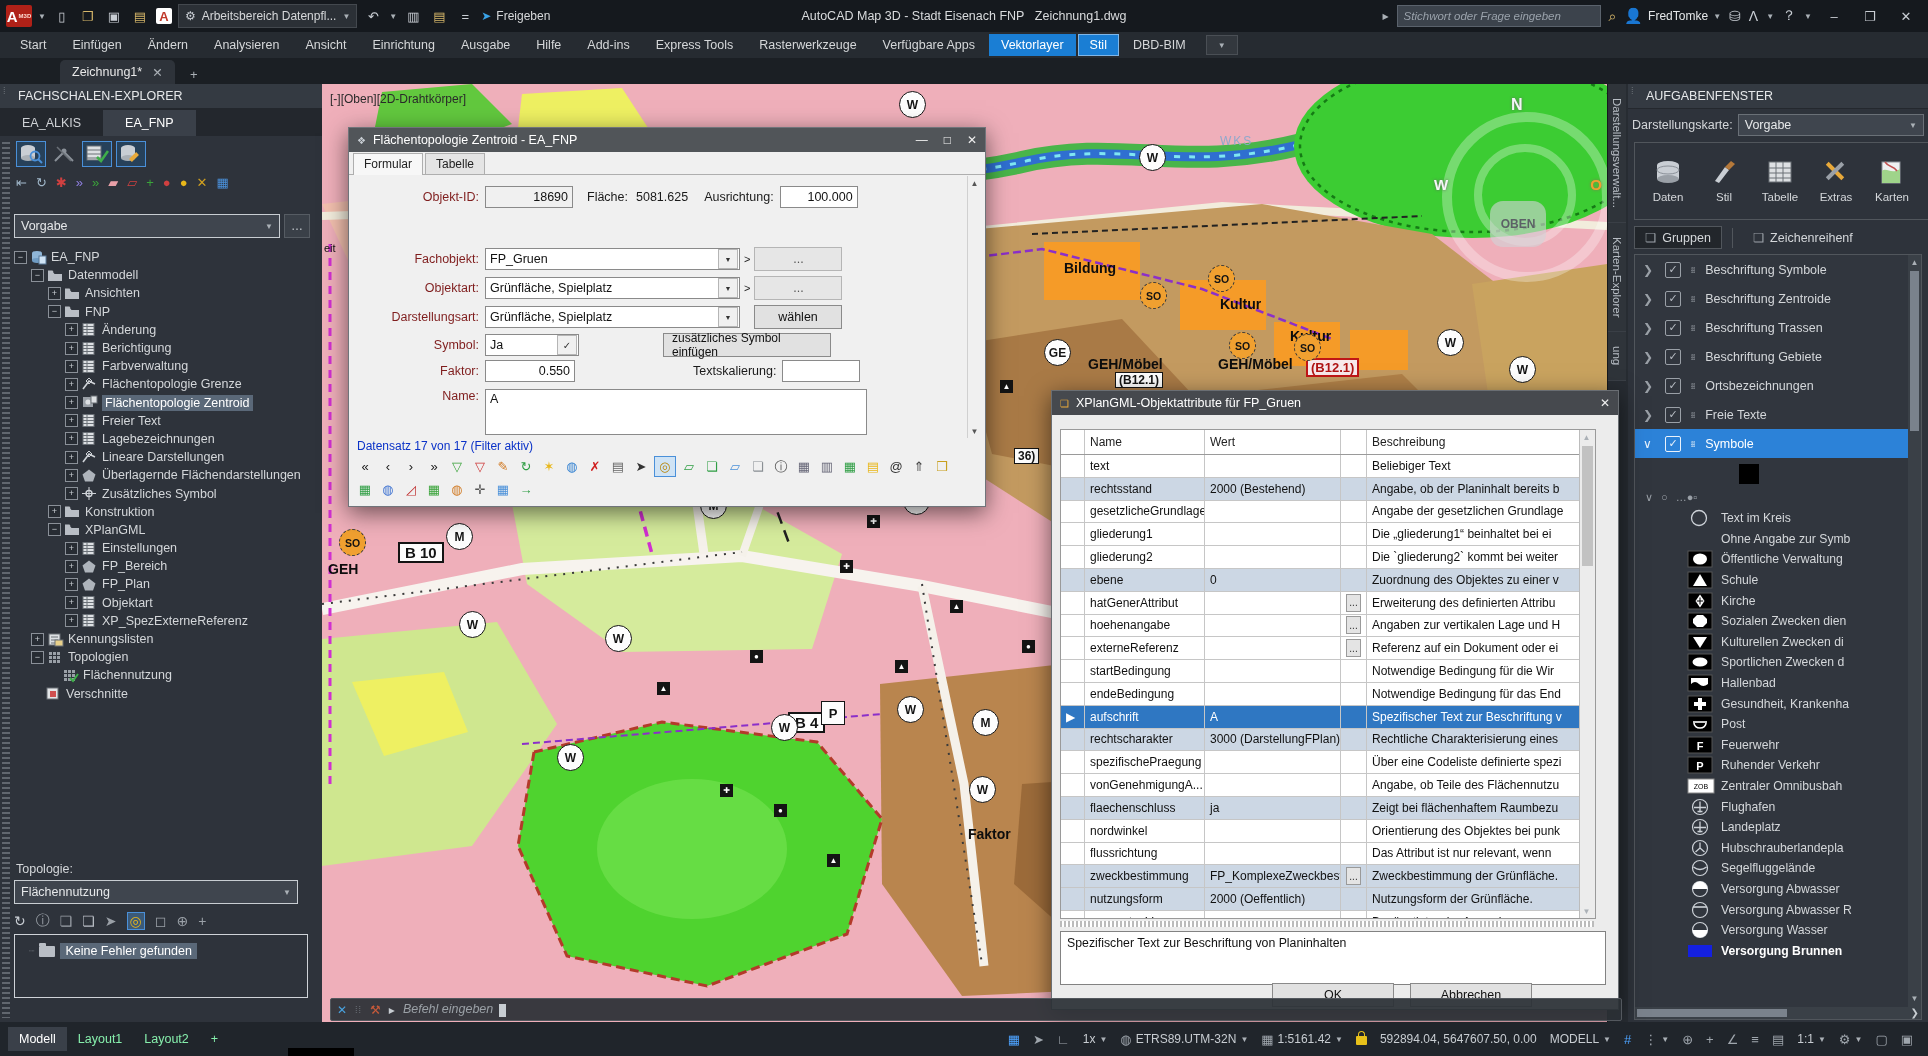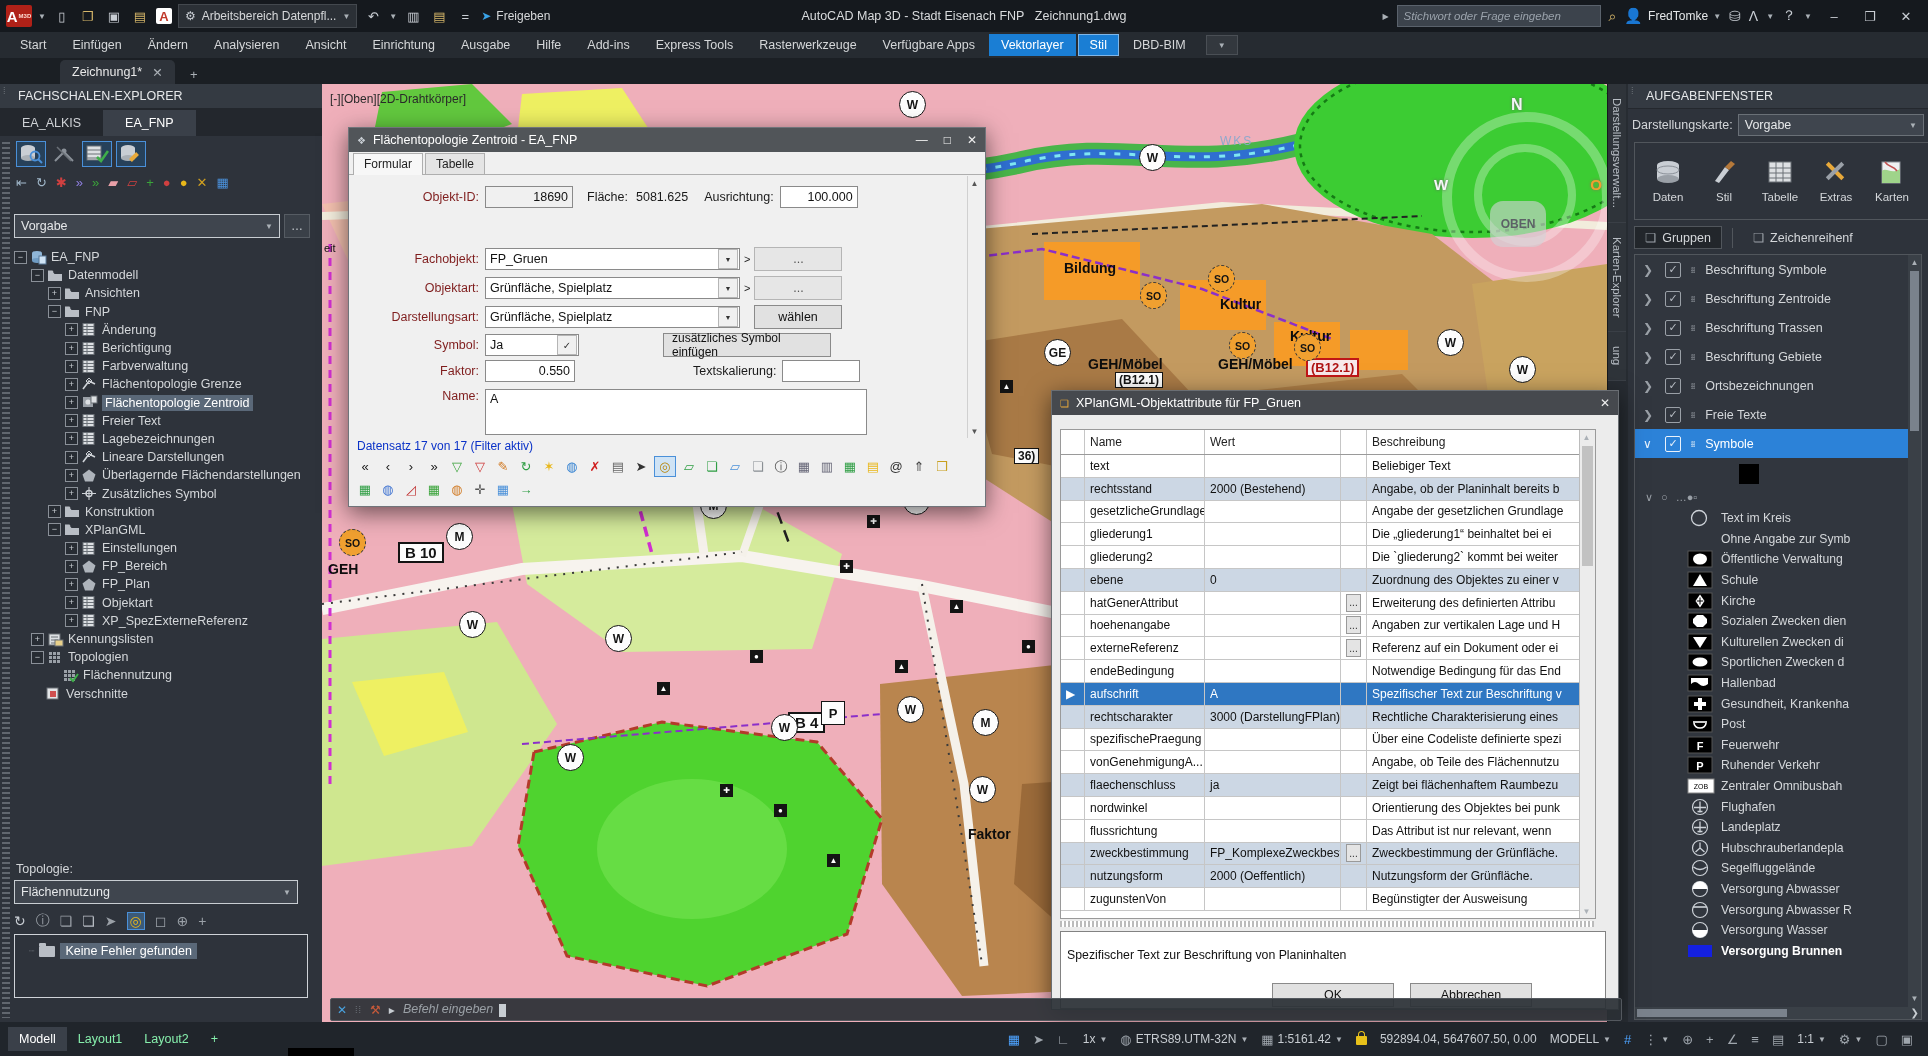--- a/index.html
+++ b/index.html
@@ -170,21 +170,21 @@
   .acell:last-child{border-right:none;}
   .arow.hl{background:#ccd7e4;}
   .arow.sel{background:#2f77c2;color:#fff;}
   .dots-btn{width:20px;height:16px;background:#e4e4e4;border:1px solid #9a9a9a;color:#333;font-size:10px;
             display:flex;align-items:center;justify-content:center;line-height:5px;}
   .attr-vsb{position:absolute;right:0;top:0;width:15px;height:100%;background:#ececec;border-left:1px solid #bcbcbc;}
   .attr-vsb .thumb{position:absolute;left:2px;top:16px;width:11px;height:120px;background:#c2c2c2;}
   .attr-split{position:absolute;left:8px;top:530px;width:534px;height:6px;
               background:repeating-linear-gradient(90deg,#bbb 0 2px,#fff 2px 4px);}
   #attr-desc{position:absolute;left:8px;top:540px;width:532px;height:44px;background:#fff;border:1px solid #828282;
-             color:#111;font-size:12.3px;padding:16px 6px;}
+             color:#111;font-size:12.3px;padding:4px 6px;}
   .attr-btns{position:absolute;left:0;top:592px;width:100%;display:flex;justify-content:flex-end;gap:16px;padding-right:86px;box-sizing:border-box;}
   .attr-btns .wbtn{width:104px;}
   
   #cmdbar{position:absolute;left:330px;top:998px;width:1278px;height:21px;background:rgba(43,48,54,.93);
           border:1px solid #53585e;display:flex;align-items:center;gap:8px;padding:0 6px;border-radius:2px;}
   .cmd-x{color:#4aa3e0;font-size:12px;}
   .cmd-grip{color:#70767d;font-size:9px;letter-spacing:1px;}
   .cmd-wr{color:#c85a3a;font-size:12px;}
   .cmd-prompt{color:#c8cdd2;font-size:12px;}
   .cmd-text{color:#9aa0a6;font-size:12.5px;font-style:italic;}
@@ -1310,20 +1310,27 @@
           <div class="acell"></div>
           <div class="acell">externeReferenz</div>
           <div class="acell"></div>
           <div class="acell">
             <div class="dots-btn">...</div>
           </div>
           <div class="acell">Referenz auf ein Dokument oder ei</div>
         </div>
         <div class="arow">
           <div class="acell"></div>
+          <div class="acell">startBedingung</div>
+          <div class="acell"></div>
+          <div class="acell"></div>
+          <div class="acell">Notwendige Bedingung für die Wir</div>
+        </div>
+        <div class="arow">
+          <div class="acell"></div>
           <div class="acell">endeBedingung</div>
           <div class="acell"></div>
           <div class="acell"></div>
           <div class="acell">Notwendige Bedingung für das End</div>
         </div>
         <div class="arow sel">
           <div class="acell">▶</div>
           <div class="acell">aufschrift</div>
           <div class="acell">A</div>
           <div class="acell"></div>

